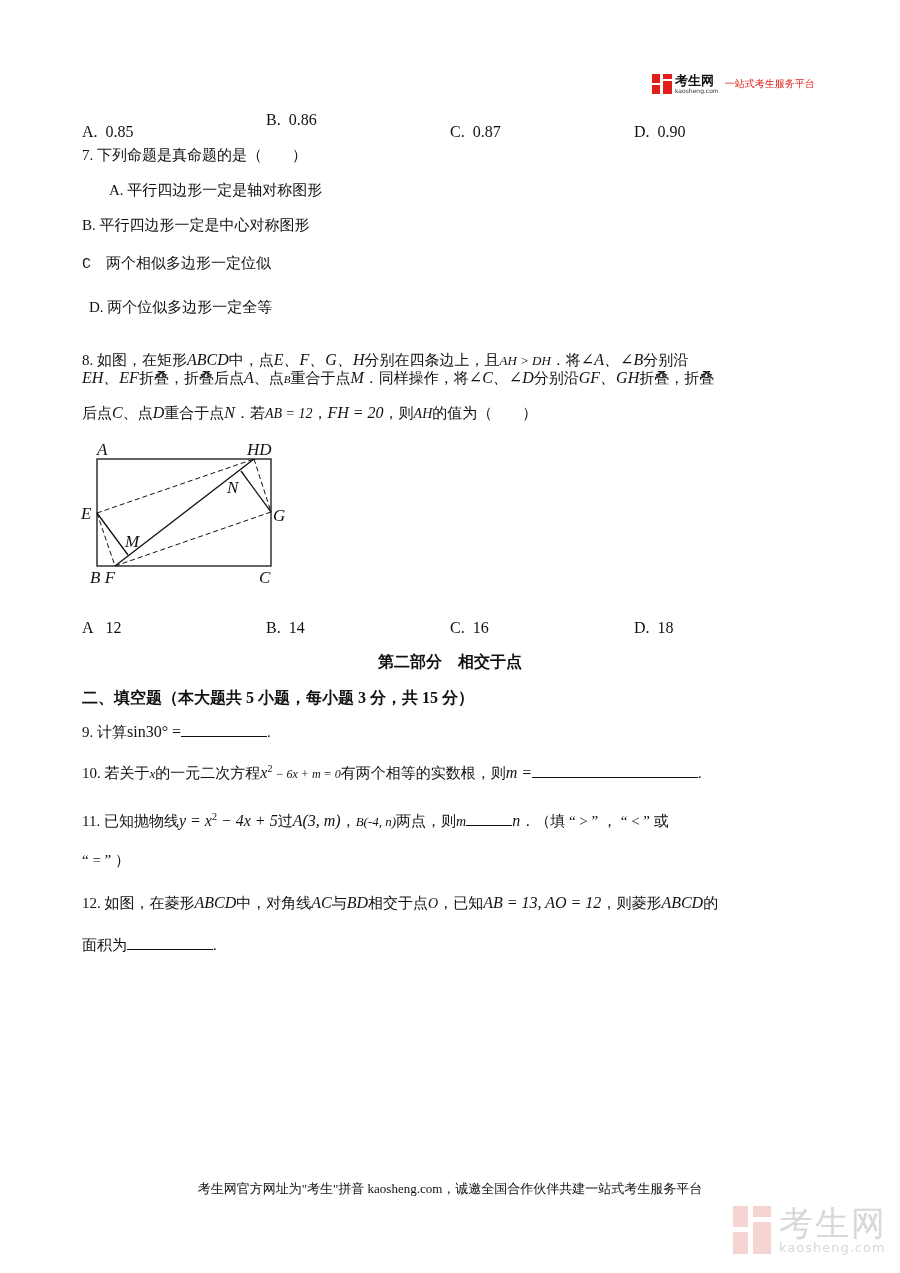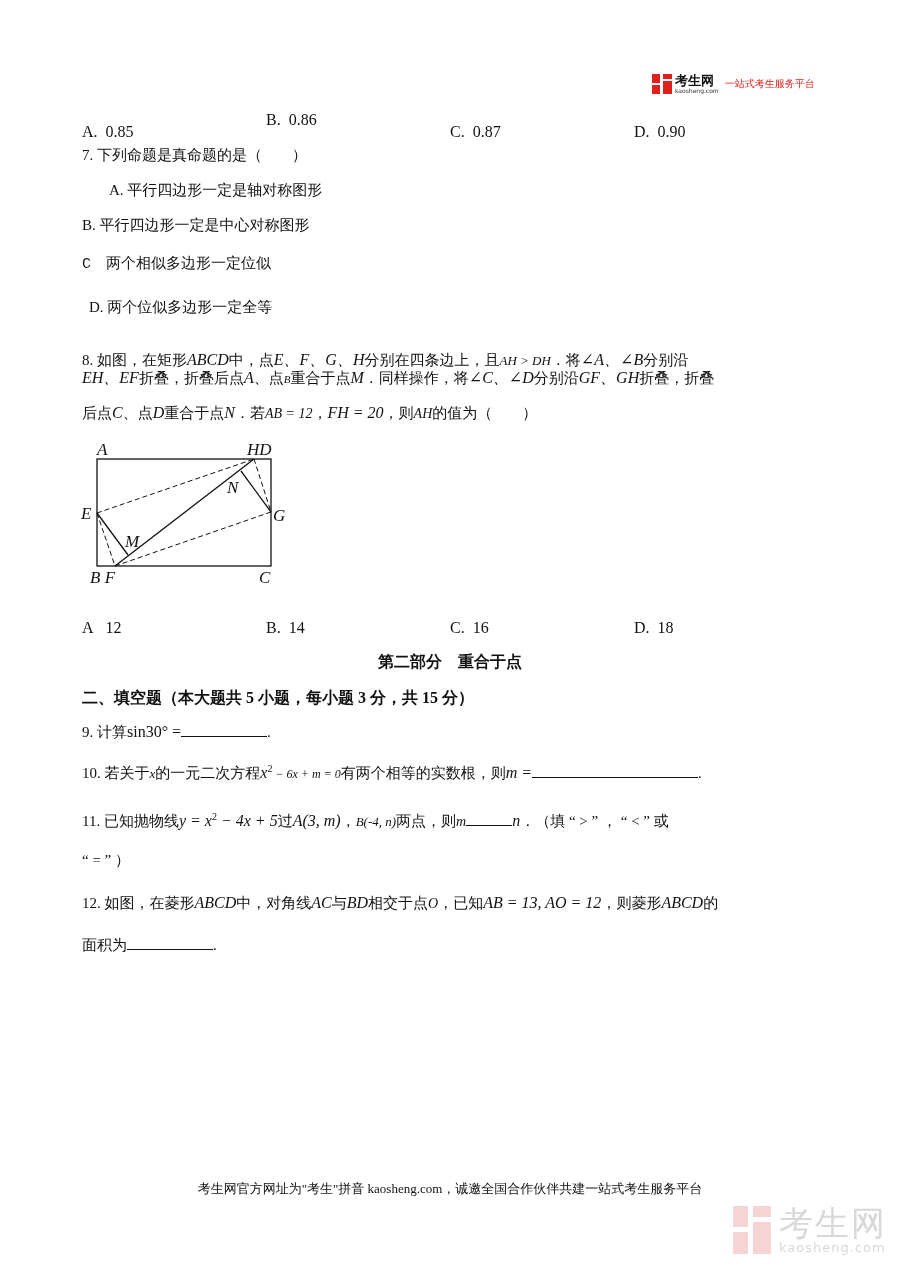--- a/index.html
+++ b/index.html
@@ -90,21 +90,21 @@
     <text x="15" y="148">B F</text>
     <text x="184" y="148">C</text>
   </g>
 </svg>
 
 <div class="abs opt" style="left:82px;top:606px;"><span>A</span>&nbsp;&nbsp;&nbsp;<span>12</span></div>
 <div class="abs opt" style="left:266px;top:606px;"><span>B.</span>&nbsp;&nbsp;<span>14</span></div>
 <div class="abs opt" style="left:450px;top:606px;"><span>C.</span>&nbsp;&nbsp;<span>16</span></div>
 <div class="abs opt" style="left:634px;top:606px;"><span>D.</span>&nbsp;&nbsp;<span>18</span></div>
 
-<div class="abs center b" style="top:652px;font-size:16px;line-height:20px;">第二部分　重合于点</div>
+<div class="abs center b" style="top:652px;font-size:16px;line-height:20px;">第二部分　相交于点</div>
 <div class="abs b" style="left:82px;top:688px;font-size:16px;line-height:20px;">二、填空题（本大题共 5 小题，每小题 3 分，共 15 分）</div>
 
 <div class="abs t" style="left:82px;top:722px;">
   <span>9. 计算</span><span style="font-size:16px">sin30° =</span><span class="blank" style="width:86px"></span><span>.</span>
 </div>
 
 <div class="abs t" style="left:82px;top:763px;">
   <span>10. 若关于</span><span class="i" style="font-size:13px">x</span><span>的一元二次方程</span><span class="i" style="font-size:16px">x</span><sup>2</sup><span class="i" style="font-size:12px"> − 6x + m = 0</span><span>有两个相等的实数根，则</span><span class="i" style="font-size:16px">m =</span><span class="blank" style="width:166px"></span><span>.</span>
 </div>
 

